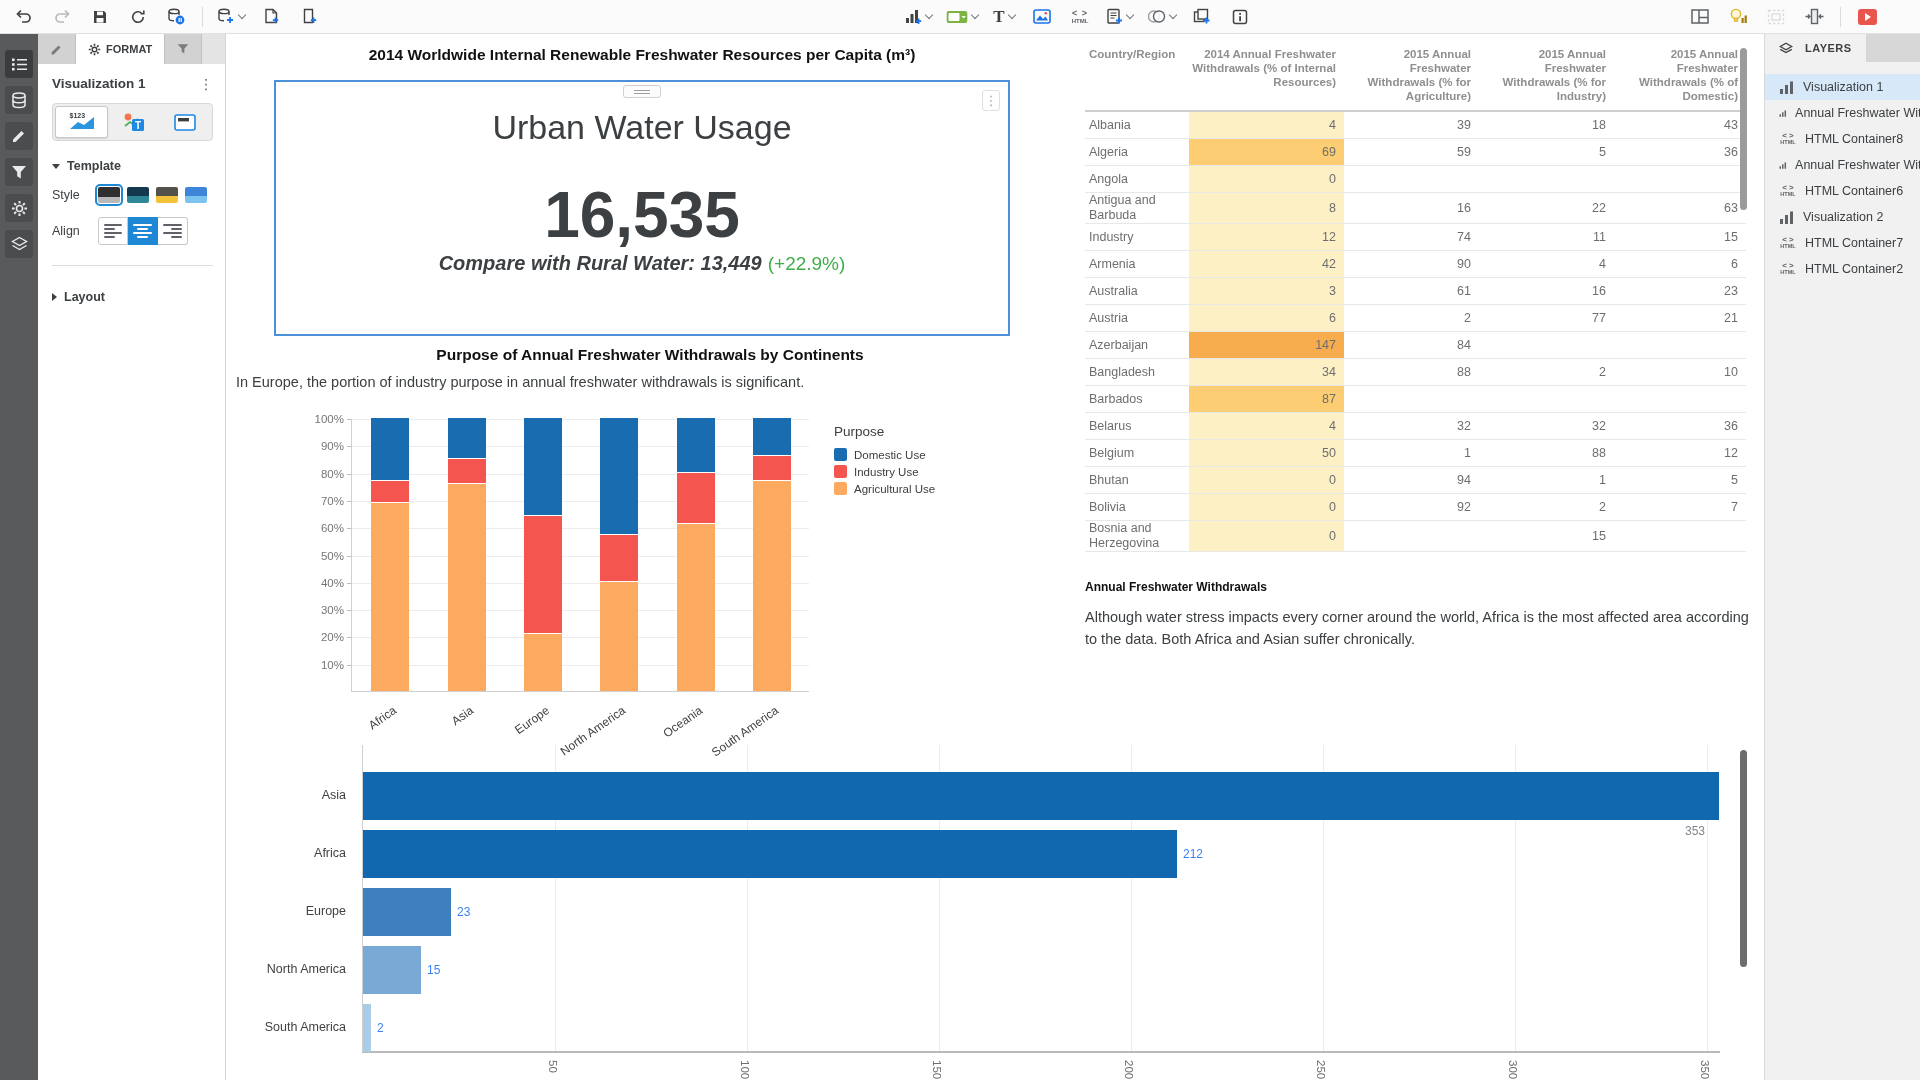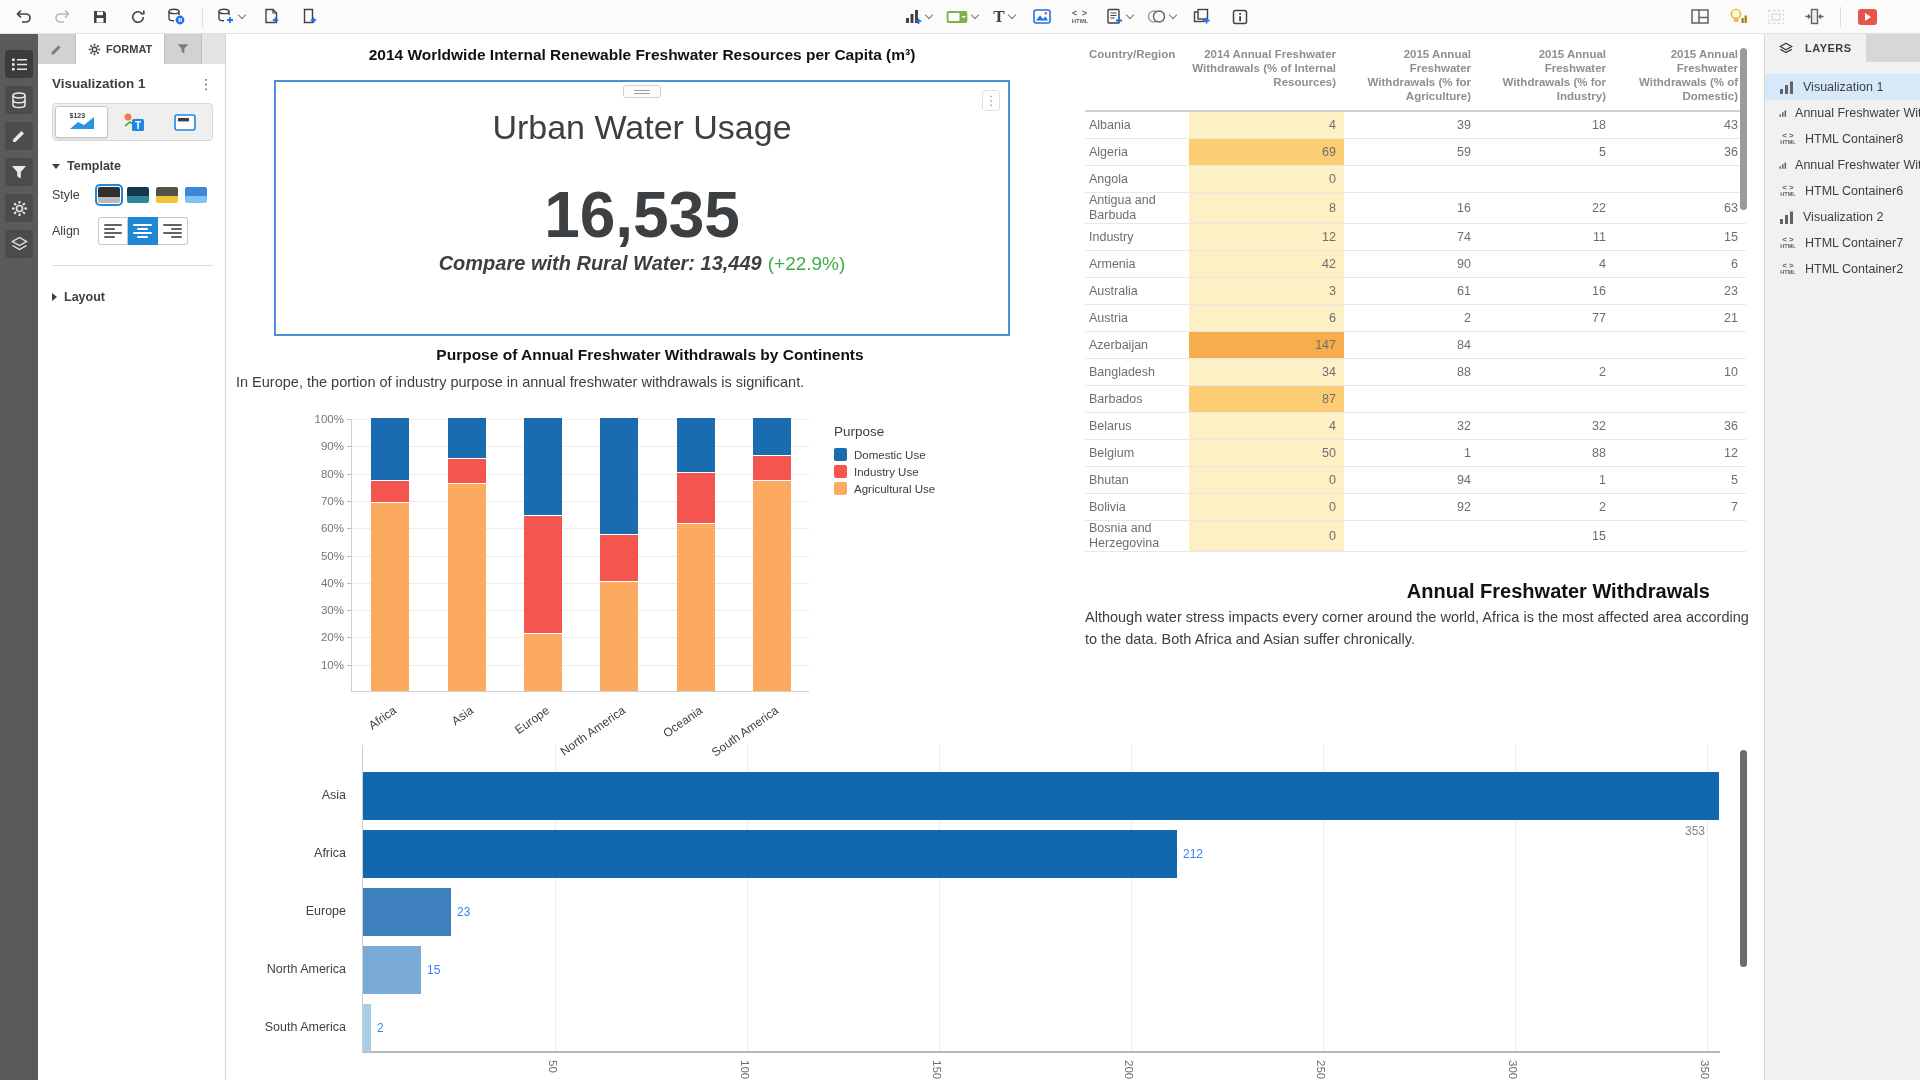--- a/index.html
+++ b/index.html
@@ -96,21 +96,21 @@
 .thead, .trow { display:grid; grid-template-columns:104px 155px 135px 135px 132px; }
 .thead { border-bottom:2px solid #cfcfcf; }
 .th { font-size:11.5px; font-weight:bold; color:#8f8f8f; text-align:right; padding:4px 8px 7px 0; line-height:14px; }
 .th.country { text-align:left; padding-left:4px; }
 .tbody { height:458px; overflow:hidden; }
 .trow { border-bottom:1px solid #e8e8e8; cursor:pointer; }
 .td { font-size:12.5px; color:#6e6e6e; display:flex; align-items:center; justify-content:flex-end; padding-right:8px; min-height:26px; line-height:15px; }
 .td.country { justify-content:flex-start; padding-left:4px; padding-right:2px; text-align:left; }
 
 
-.tb-head { position:absolute; left:823px; top:546px; width:661px; text-align:right; font-size:20px; font-weight:bold; color:#111; }
+.tb-head { position:absolute; left:859px; top:546px; width:661px; text-align:left; font-size:12px; font-weight:bold; color:#111; }
 .tb-body { position:absolute; left:859px; top:572px; width:668px; font-size:14.5px; line-height:22px; color:#3c4043; }
 
 
 #hbar-plot { position:absolute; left:136px; top:711px; width:1358px; height:308px; border-left:1px solid #cfcfcf; border-bottom:2px solid #b9b9b9; }
 .gridline-v { position:absolute; top:0; height:100%; width:1px; background:#ececec; }
 .hbar { position:absolute; left:0; height:48px; cursor:pointer; }
 .hbar-val { position:absolute; font-size:12px; color:#3b82f6; line-height:48px; }
 .hbar-cat { position:absolute; left:0; width:128px; text-align:right; font-size:12.5px; color:#424242; padding-right:8px; }
 .htick { position:absolute; writing-mode:vertical-rl; font-size:11.5px; color:#6e6e6e; }
 

